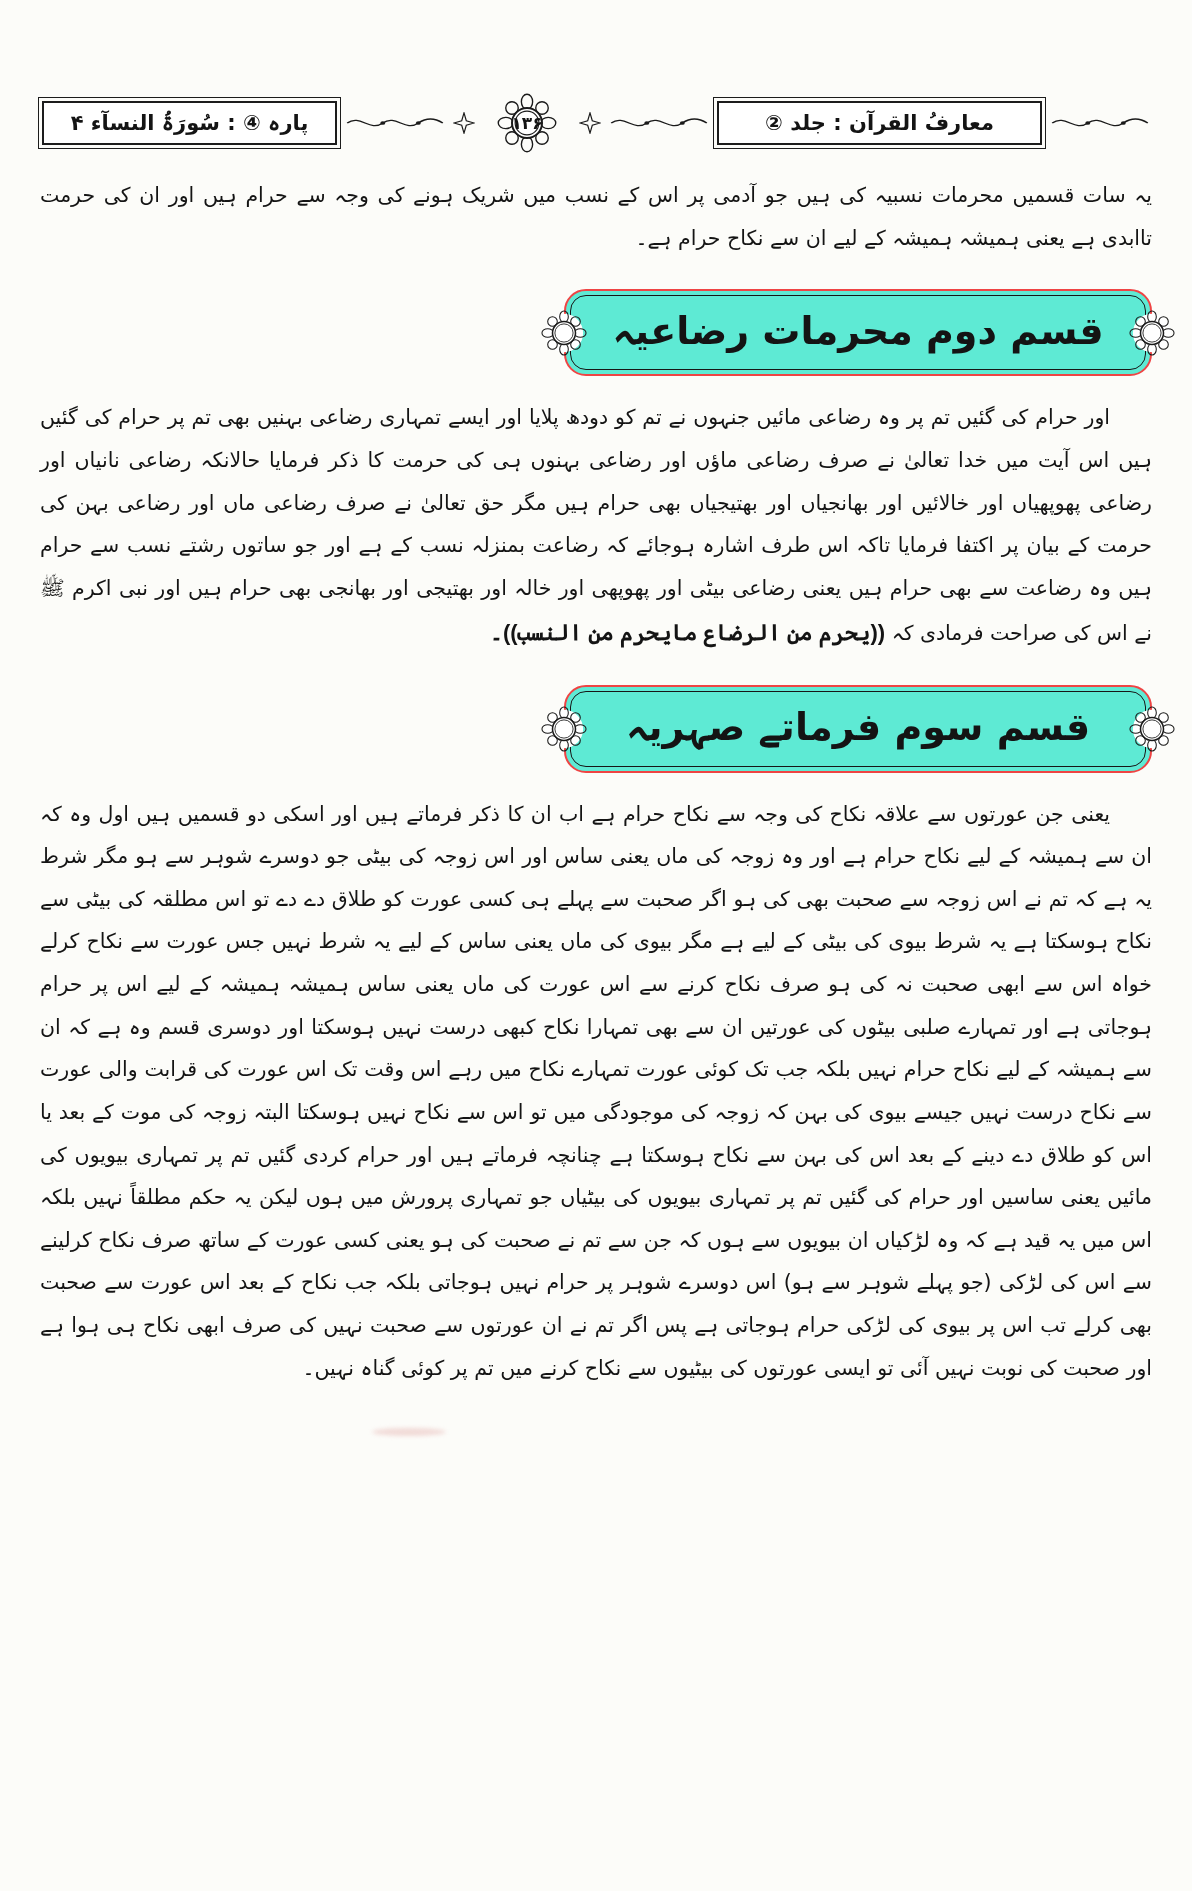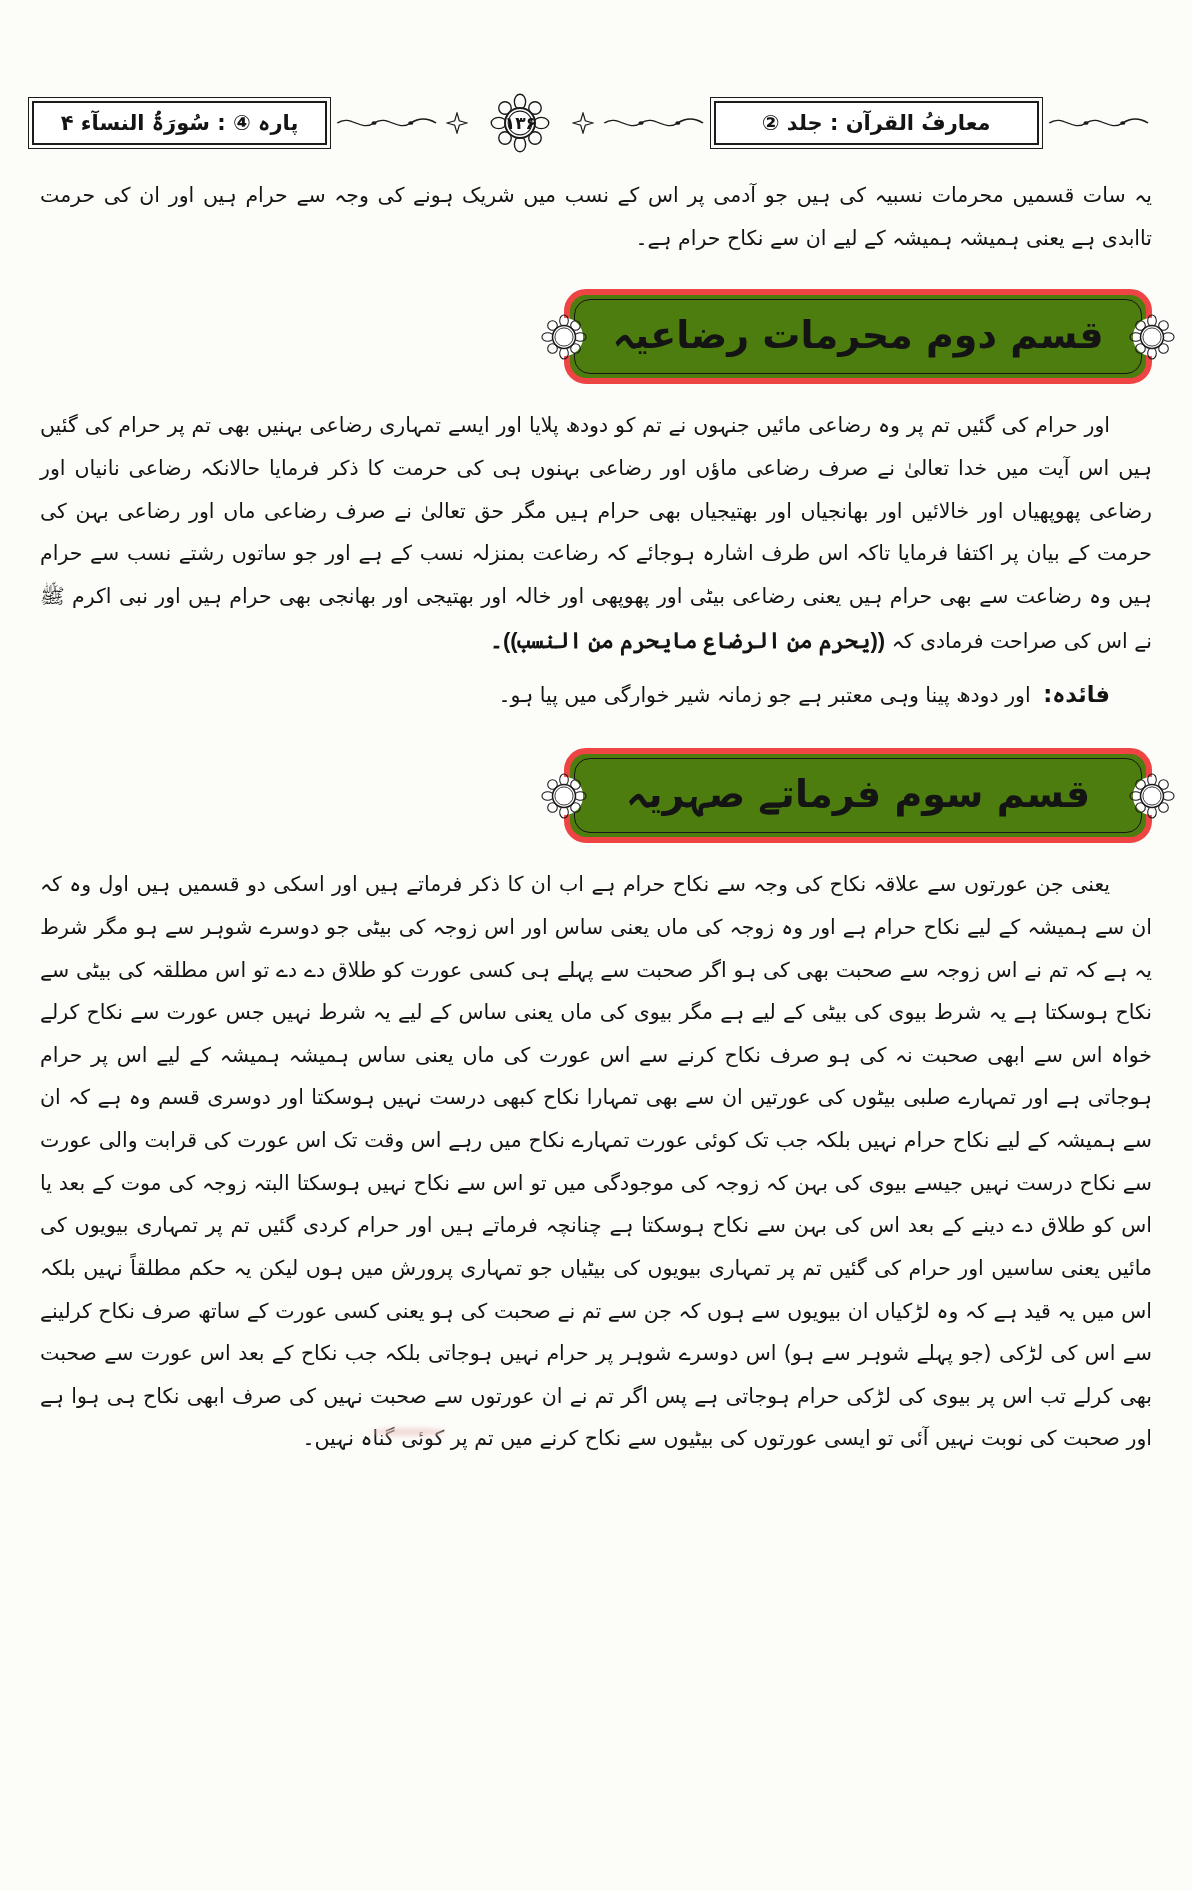--- a/index.html
+++ b/index.html
@@ -10,21 +10,21 @@
     margin:0 auto;
     background:#fcfcf9;
     color:#141414;
     font-family:"DejaVu Sans", sans-serif;
     overflow:hidden;
   }
 
   
   .header-band {
     display:flex; align-items:center; justify-content:space-between;
-    margin:92px 42px 0 32px;
+    margin:92px 42px 0 42px;
     gap:8px;
     direction:ltr;
     height:62px;
   }
   .cartouche {
     border:2px solid #1c1c1c;
     outline:1px solid #1c1c1c;
     outline-offset:3px;
     background:#fff;
     padding:8px 18px;
@@ -56,24 +56,24 @@
   .arabic-quote { font-weight:bold; font-size:22px; font-family:Liberation Sans, sans-serif; }
 
   
   .heading-wrap {
     position:relative;
     width:588px;
     margin:30px 0 20px 122px;
     direction:ltr;
   }
   .heading-box {
-    border:6px solid #ef4444;
+    border:2px solid #ef4444;
     border-radius:22px;
     padding:4px;
-    background:#4d7c0f;
+    background:#5eead4;
   }
   .heading-inner {
     border:1.5px solid #161616;
     border-radius:16px;
     text-align:center;
     padding:8px 24px 12px 24px;
   }
   .heading-text {
     font-size:38px;
     font-weight:bold;
@@ -208,24 +208,20 @@
         <circle cx="24" cy="24" r="12" fill="#fff" stroke="#1a1a1a" stroke-width="1.6"></circle>
         <circle cx="24" cy="24" r="9.5" fill="none" stroke="#1a1a1a" stroke-width="0.9"></circle>
       </svg>
     </div>
 
     <p class="para indent">
       <span>اور حرام کی گئیں تم پر وہ رضاعی مائیں جنہوں نے تم کو دودھ پلایا اور ایسے تمہاری رضاعی بہنیں بھی تم پر حرام کی گئیں ہیں اس آیت میں خدا تعالیٰ نے صرف رضاعی ماؤں اور رضاعی بہنوں ہی کی حرمت کا ذکر فرمایا حالانکہ رضاعی نانیاں اور رضاعی پھوپھیاں اور خالائیں اور بھانجیاں اور بھتیجیاں بھی حرام ہیں مگر حق تعالیٰ نے صرف رضاعی ماں اور رضاعی بہن کی حرمت کے بیان پر اکتفا فرمایا تاکہ اس طرف اشارہ ہوجائے کہ رضاعت بمنزلہ نسب کے ہے اور جو ساتوں رشتے نسب سے حرام ہیں وہ رضاعت سے بھی حرام ہیں یعنی رضاعی بیٹی اور پھوپھی اور خالہ اور بھتیجی اور بھانجی بھی حرام ہیں اور نبی اکرم ﷺ نے اس کی صراحت فرمادی کہ</span>
       <span class="arabic-quote">((یحرم من الرضاع مایحرم من النسب))۔</span>
     </p>
 
-    <p class="para note">
-      <span class="note-label">فائدہ:</span>
-      <span>اور دودھ پینا وہی معتبر ہے جو زمانہ شیر خوارگی میں پیا ہو۔</span>
-    </p>
 
     <div class="heading-wrap">
       <svg class="side-rosette left" viewBox="0 0 48 48" aria-hidden="true">
         <circle cx="24" cy="24" r="20" fill="#fff" stroke="none"></circle>
         <g fill="none" stroke="#1a1a1a" stroke-width="1.1">
           <ellipse cx="24" cy="7" rx="4.5" ry="6"></ellipse>
           <ellipse cx="24" cy="41" rx="4.5" ry="6"></ellipse>
           <ellipse cx="7" cy="24" rx="6" ry="4.5"></ellipse>
           <ellipse cx="41" cy="24" rx="6" ry="4.5"></ellipse>
           <circle cx="12" cy="12" r="5"></circle>

